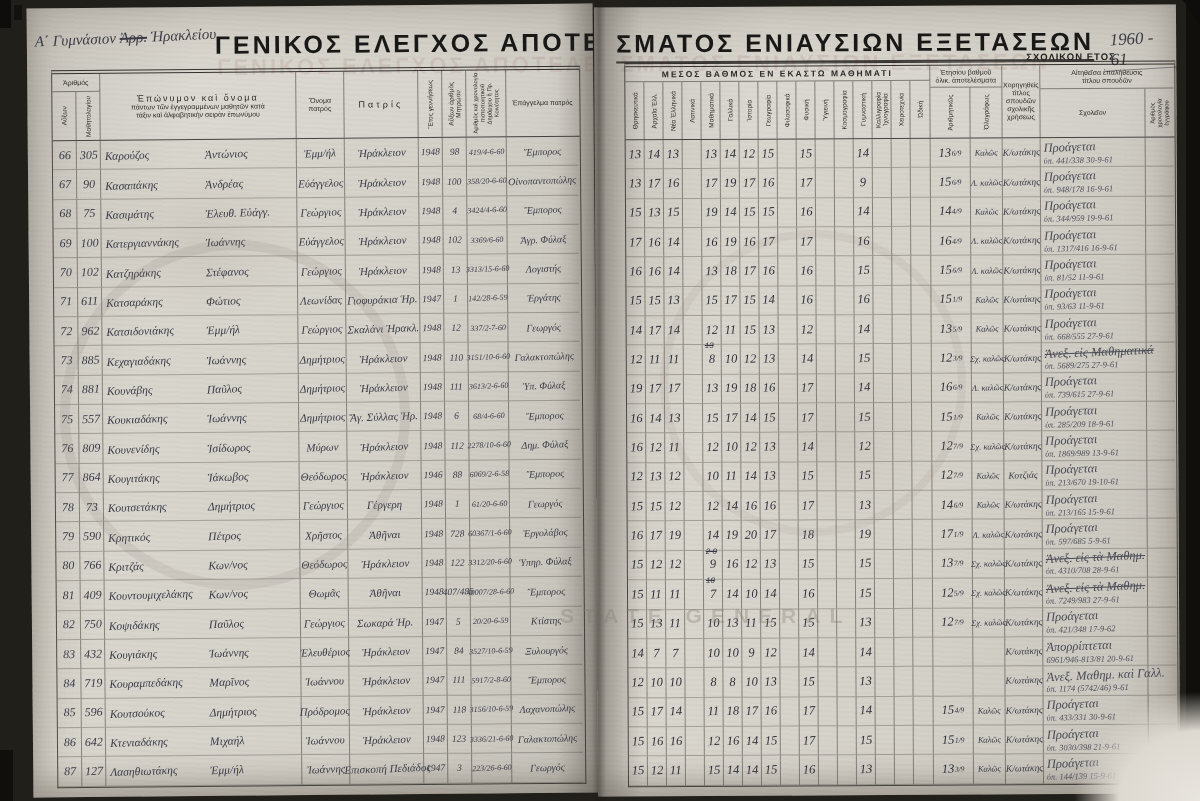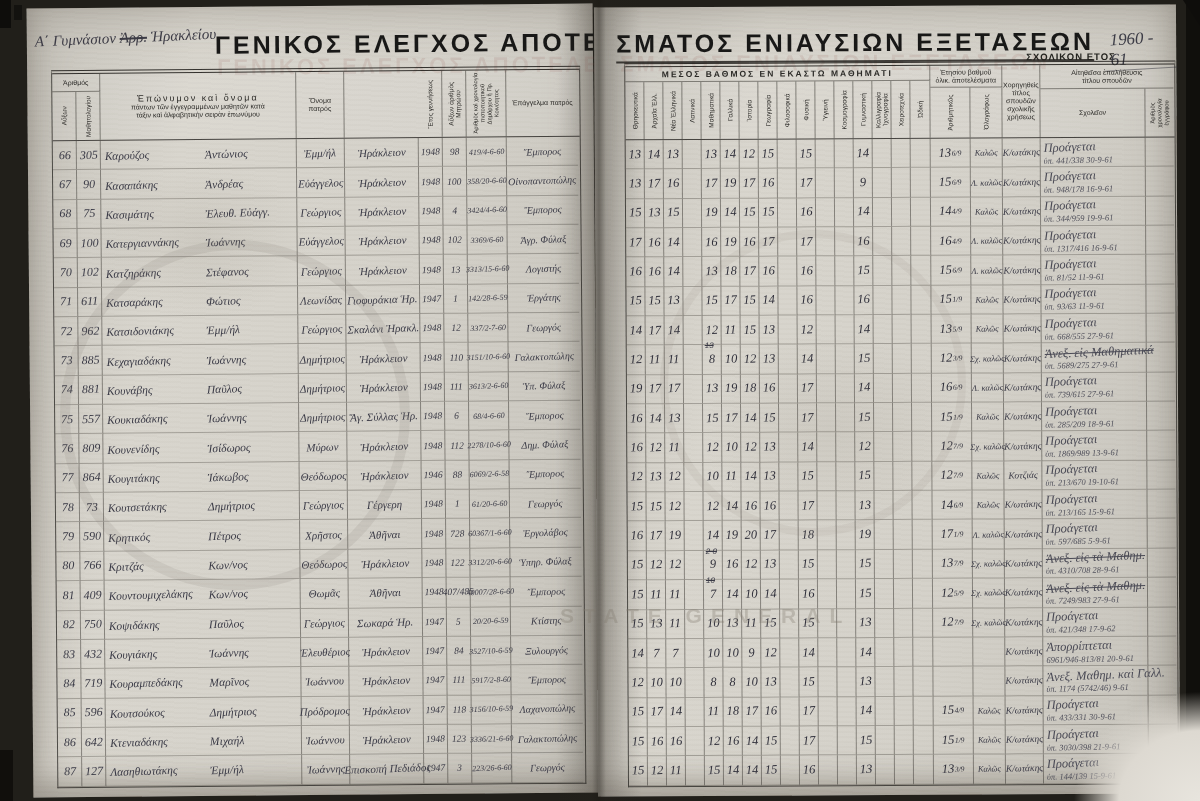--- a/index.html
+++ b/index.html
@@ -95,20 +95,23 @@
             <span class="rot">Μαθητολογίου</span>
           </div>
         <div class="hcell" style="left:48px;top:0;width:196px;height:66px;flex-direction:column;padding:3px;">
           <span style="font-size:9px;letter-spacing:2px;">Ἐπώνυμον καὶ ὄνομα</span>
           <span class="hsmall">πάντων τῶν ἐγγεγραμμένων μαθητῶν κατὰ</span>
           <span class="hsmall">τάξιν καὶ ἀλφαβητικὴν σειρὰν ἐπωνύμου</span>
         </div>
         <div class="hcell hsmall" style="left:244px;top:0;width:48px;height:66px;">
             <span>Ὄνομα πατρός</span>
           </div>
+        <div class="hcell" style="left:292px;top:0;width:74px;height:66px;font-size:9px;letter-spacing:3px;">
+            <span>Πατρίς</span>
+          </div>
         <div class="hcell" style="left:366px;top:0;width:24px;height:66px;">
             <span class="rot">Ἔτος γεννήσεως</span>
           </div>
         <div class="hcell" style="left:390px;top:0;width:24px;height:66px;">
             <span class="rot">Αὔξων ἀριθμὸς Μητρώου</span>
           </div>
         <div class="hcell" style="left:414px;top:0;width:40px;height:66px;">
             <span class="rot" style="font-size:5.8px;">Ἀριθμὸς καὶ χρονολογία πιστοποιητικοῦ Δημάρχου ἢ Πρ. Κοινότητος</span>
           </div>
         <div class="hcell hsmall" style="left:454px;top:0;width:72px;height:66px;border-right:none;">

